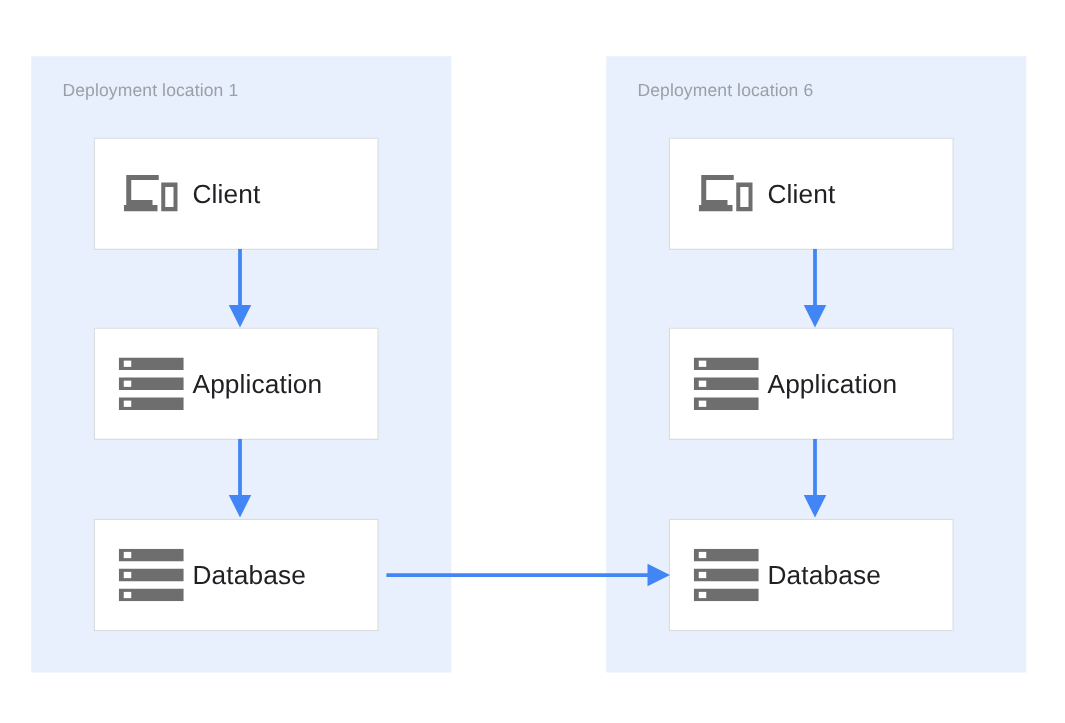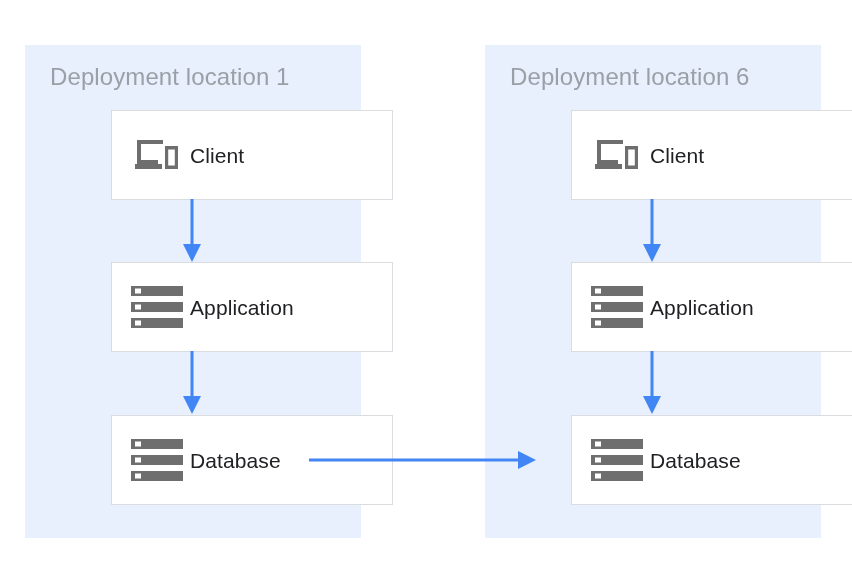--- a/index.html
+++ b/index.html
@@ -30,38 +30,37 @@
     height: 493px;
     width: 336px;
   }
   #zone-1 { left: 25px; }
   #zone-2 { left: 485px; }
 
   .zone-title {
     position: absolute;
     top: 20px;
     left: 25px;
-    font-size: 24px;
+    font-size: 14px;
     color: #9aa0a6;
     letter-spacing: 0.1px;
     white-space: nowrap;
     line-height: 1;
   }
 
   
   .node {
     position: absolute;
     background: #ffffff;
     border: 1px solid #dadce0;
     box-sizing: border-box;
     display: flex;
     align-items: center;
-    width: 282px;
+    width: 228px;
     height: 90px;
-    margin-left: 36px;
   }
   .node .node-icon {
     flex: 0 0 auto;
     margin-left: 18px;
     width: 54px;
     height: 48px;
     display: flex;
     align-items: center;
     justify-content: center;
   }

